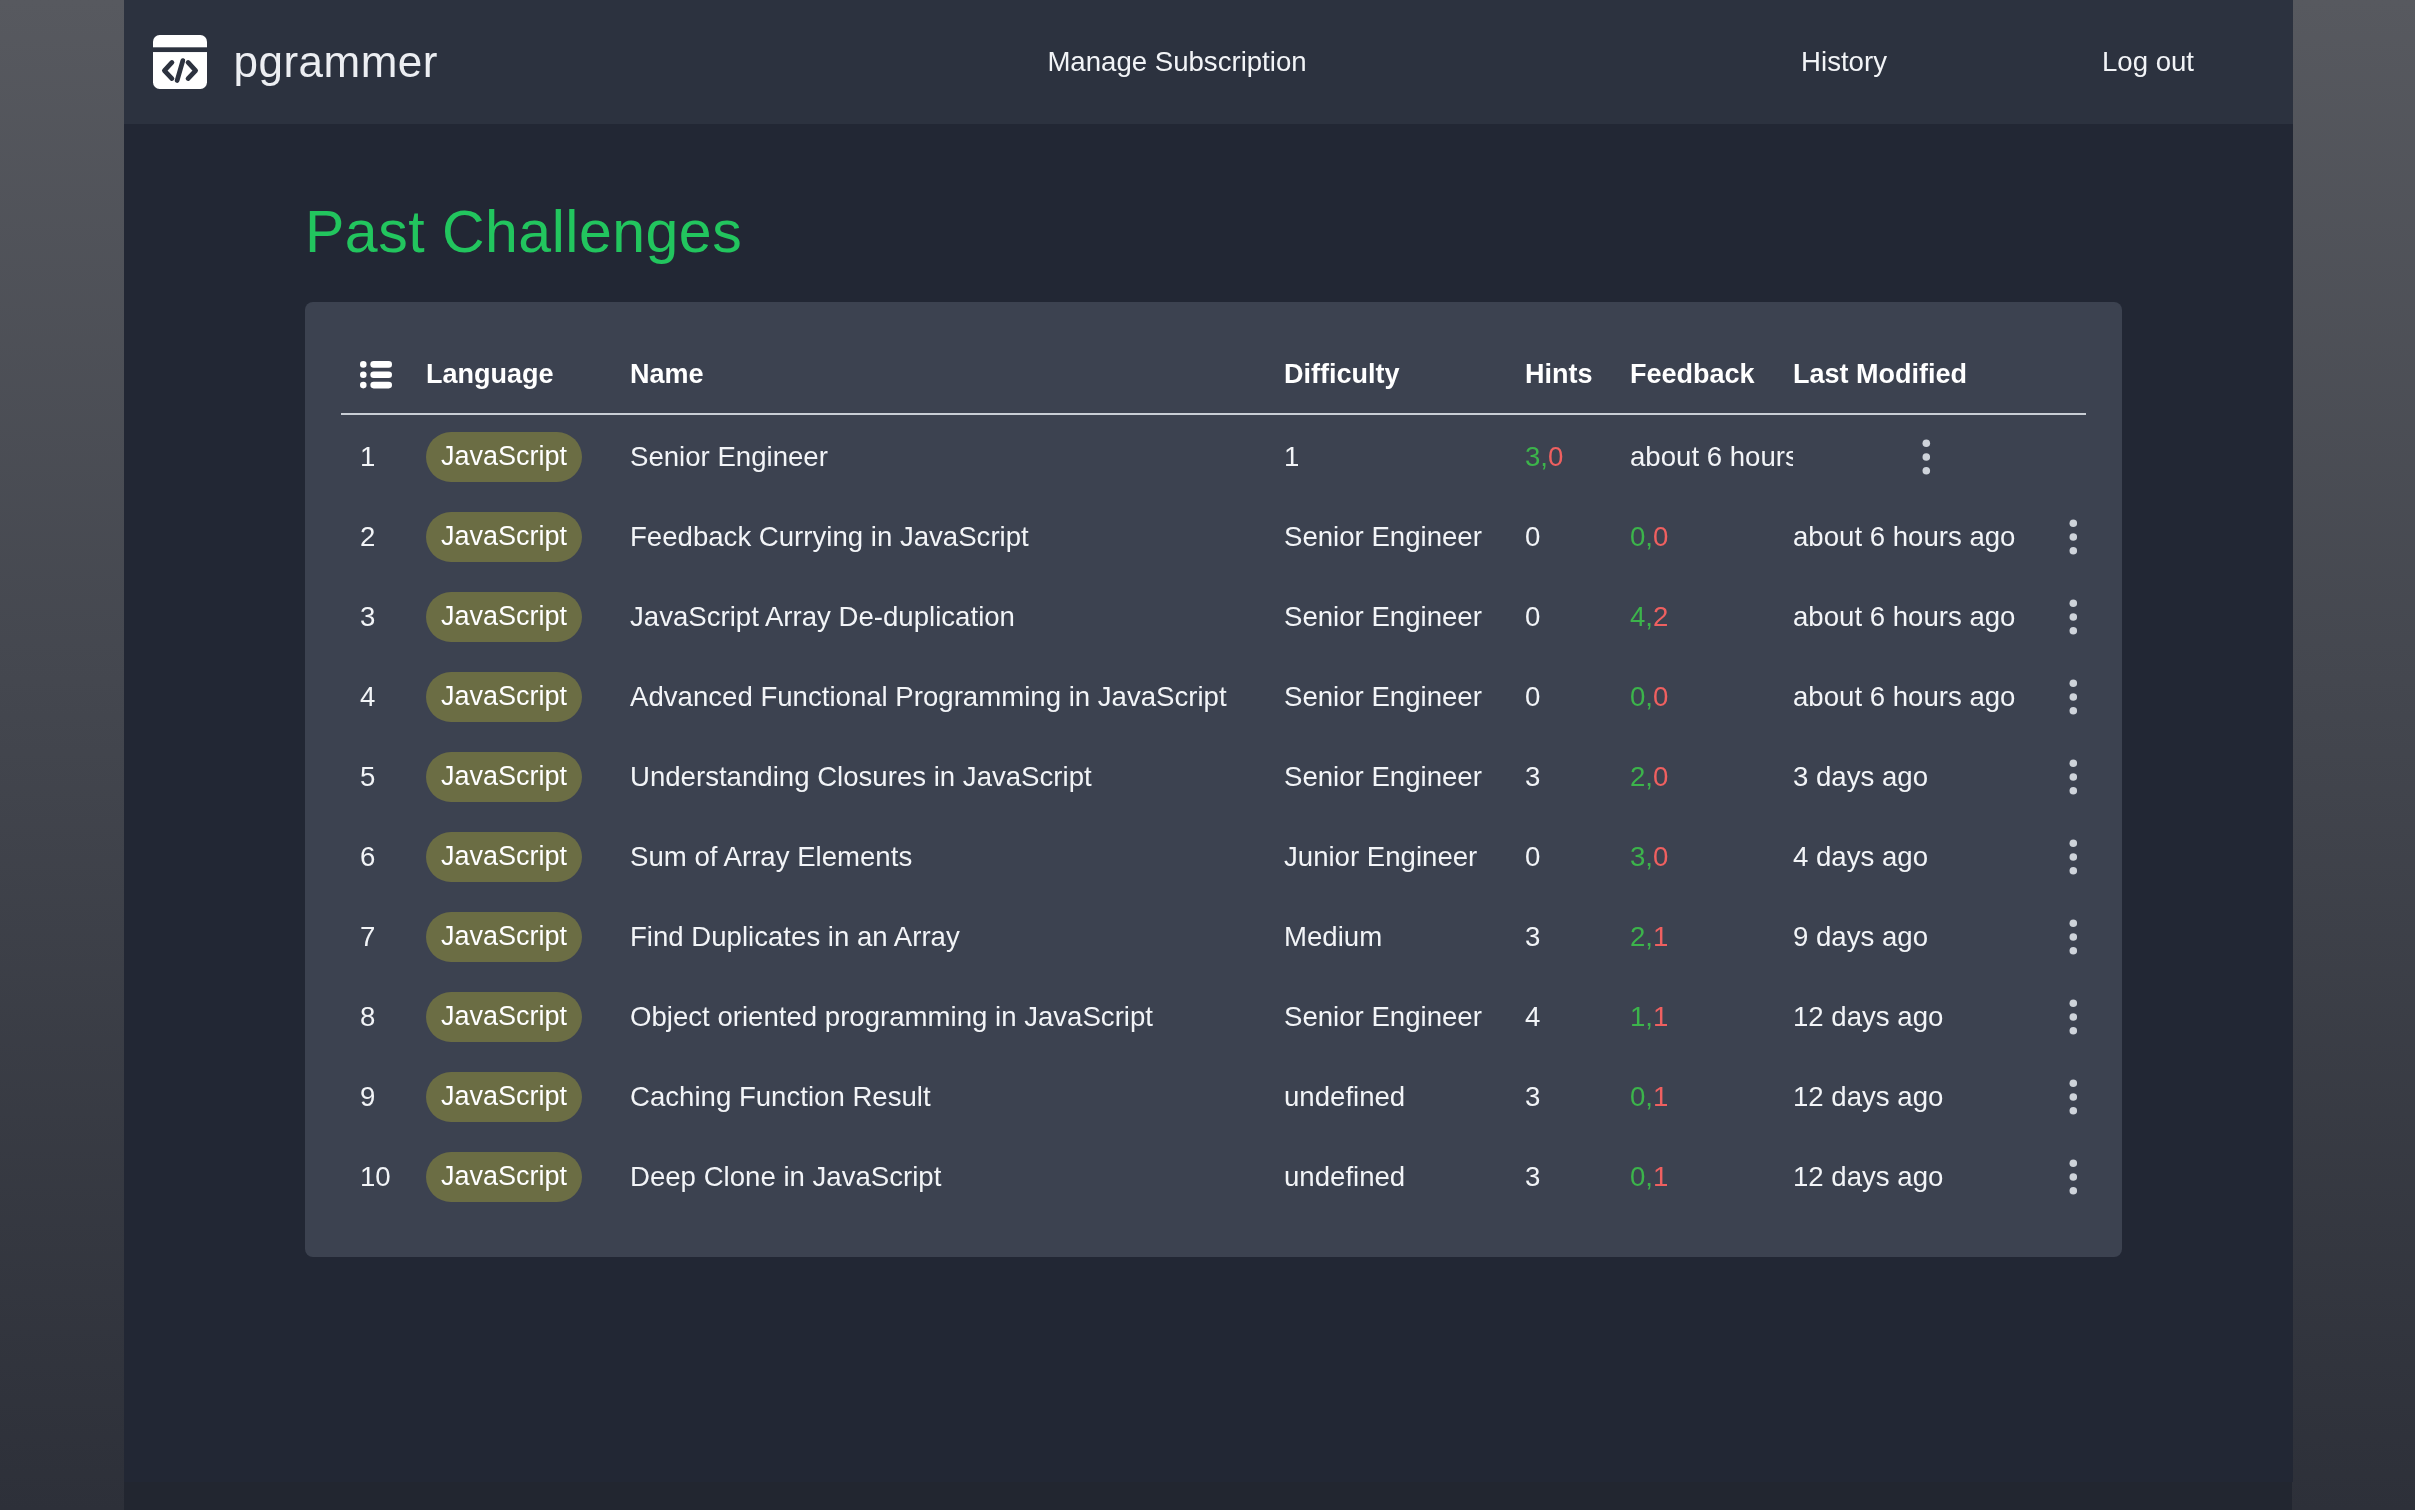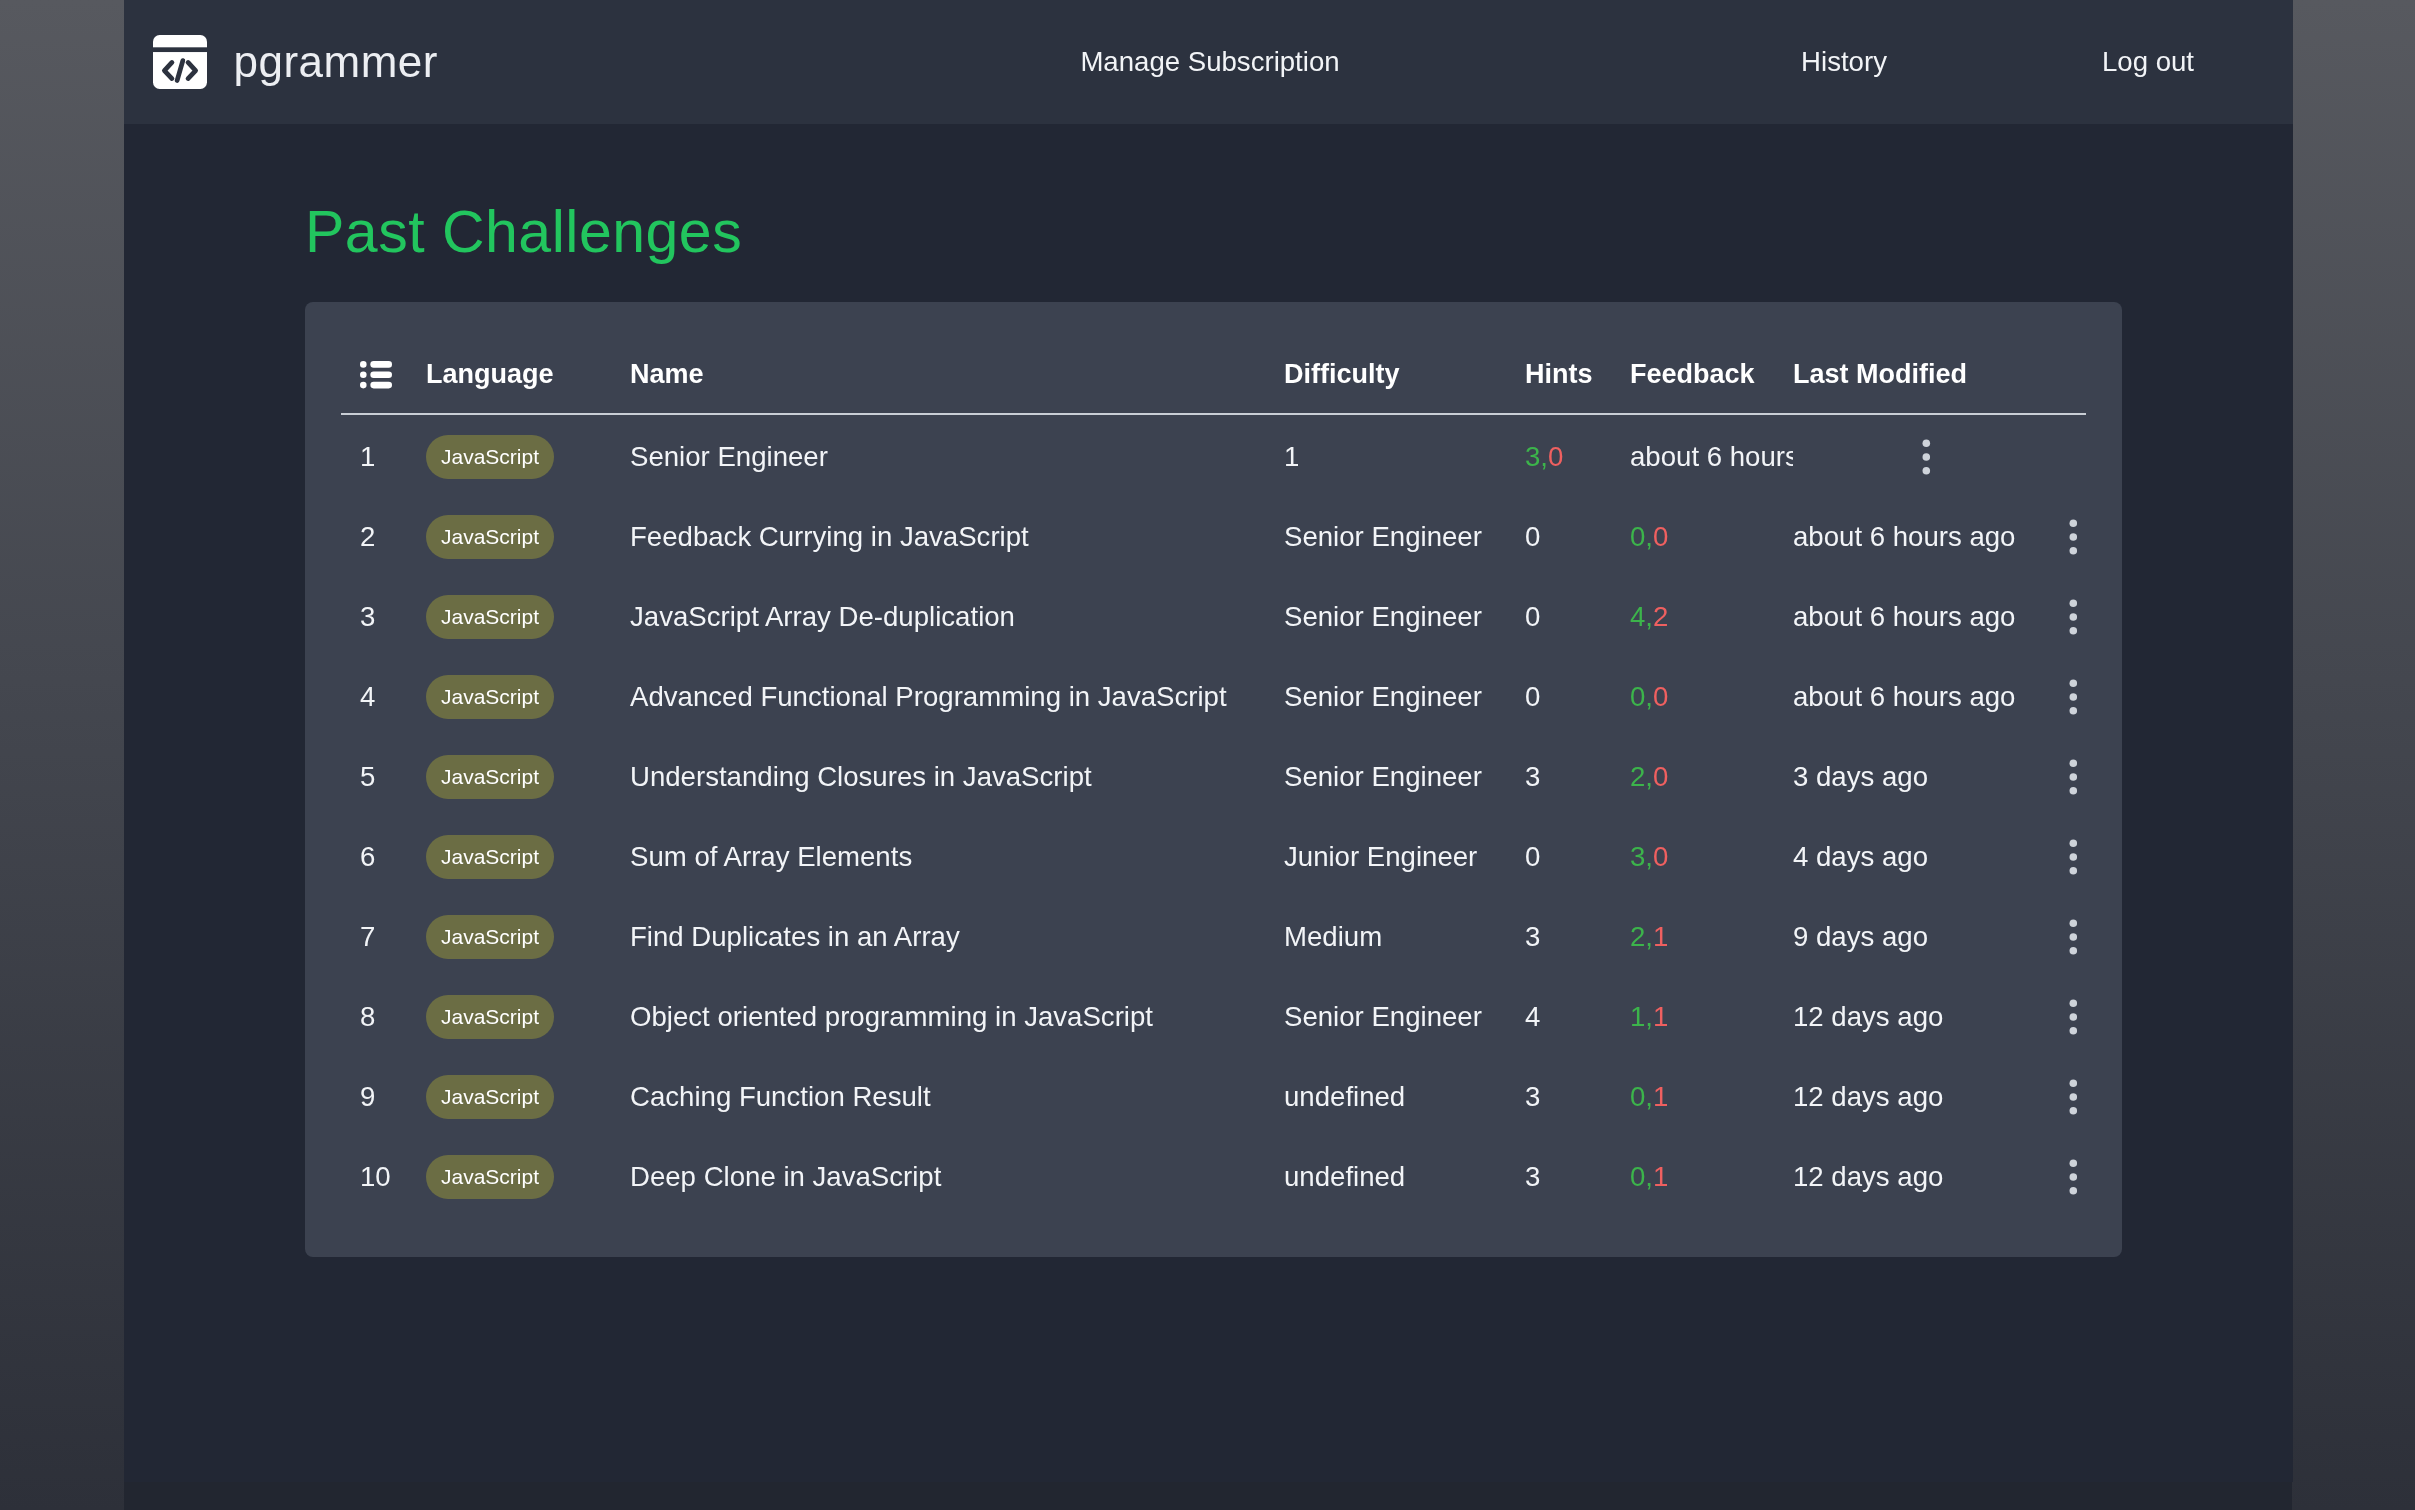--- a/index.html
+++ b/index.html
@@ -32,21 +32,21 @@
   .logo-icon { width:54px; height:54px; display:block; }
   .logo-text {
     font-size:44px; color:#eceef2; letter-spacing:0.5px; font-weight:400;
   }
   .nav-link {
     position:absolute; top:0; height:124px; transform:translateX(-50%);
     display:flex; align-items:center;
     font-size:27.6px; color:#f2f4f7; font-weight:500;
     text-decoration:none; cursor:pointer; white-space:nowrap;
   }
-  .nav-ms { left:1086px; }
+  .nav-ms { left:1053px; }
   .nav-nc { left:1415px; }
   .nav-h  { left:1720px; }
   .nav-lo { left:2024px; }
   
   .page-title {
     position:absolute; left:181px; top:198px;
     font-size:59px; font-weight:500; color:#22c55e; letter-spacing:0.5px;
   }
   
   .card {
@@ -66,21 +66,21 @@
     height:80px;
     display:grid;
     grid-template-columns:85px 204px 654px 241px 105px 163px 267px 26px;
     align-items:center;
     font-size:27.6px; color:#f2f4f7;
   }
   .cell-num { padding-left:19px; }
   .th-icon { padding-left:19px; display:flex; align-items:center; }
   .badge {
     display:inline-block; background:#6b6d44; color:#ffffff;
-    font-size:21px; line-height:1; padding:11.4px 15px;
+    font-size:27px; line-height:1; padding:11.4px 15px;
     border-radius:27px; white-space:nowrap;
   }
   .cell-name, .cell-diff, .cell-date { white-space:nowrap; overflow:hidden; }
   .cell-feedback { font-weight:500; }
   .fb-pos, .fb-sep { color:#3cb44b; }
   .fb-neg { color:#ef6060; }
   .cell-menu {
     display:flex; align-items:center; justify-content:center;
     cursor:pointer; height:100%;
   }

